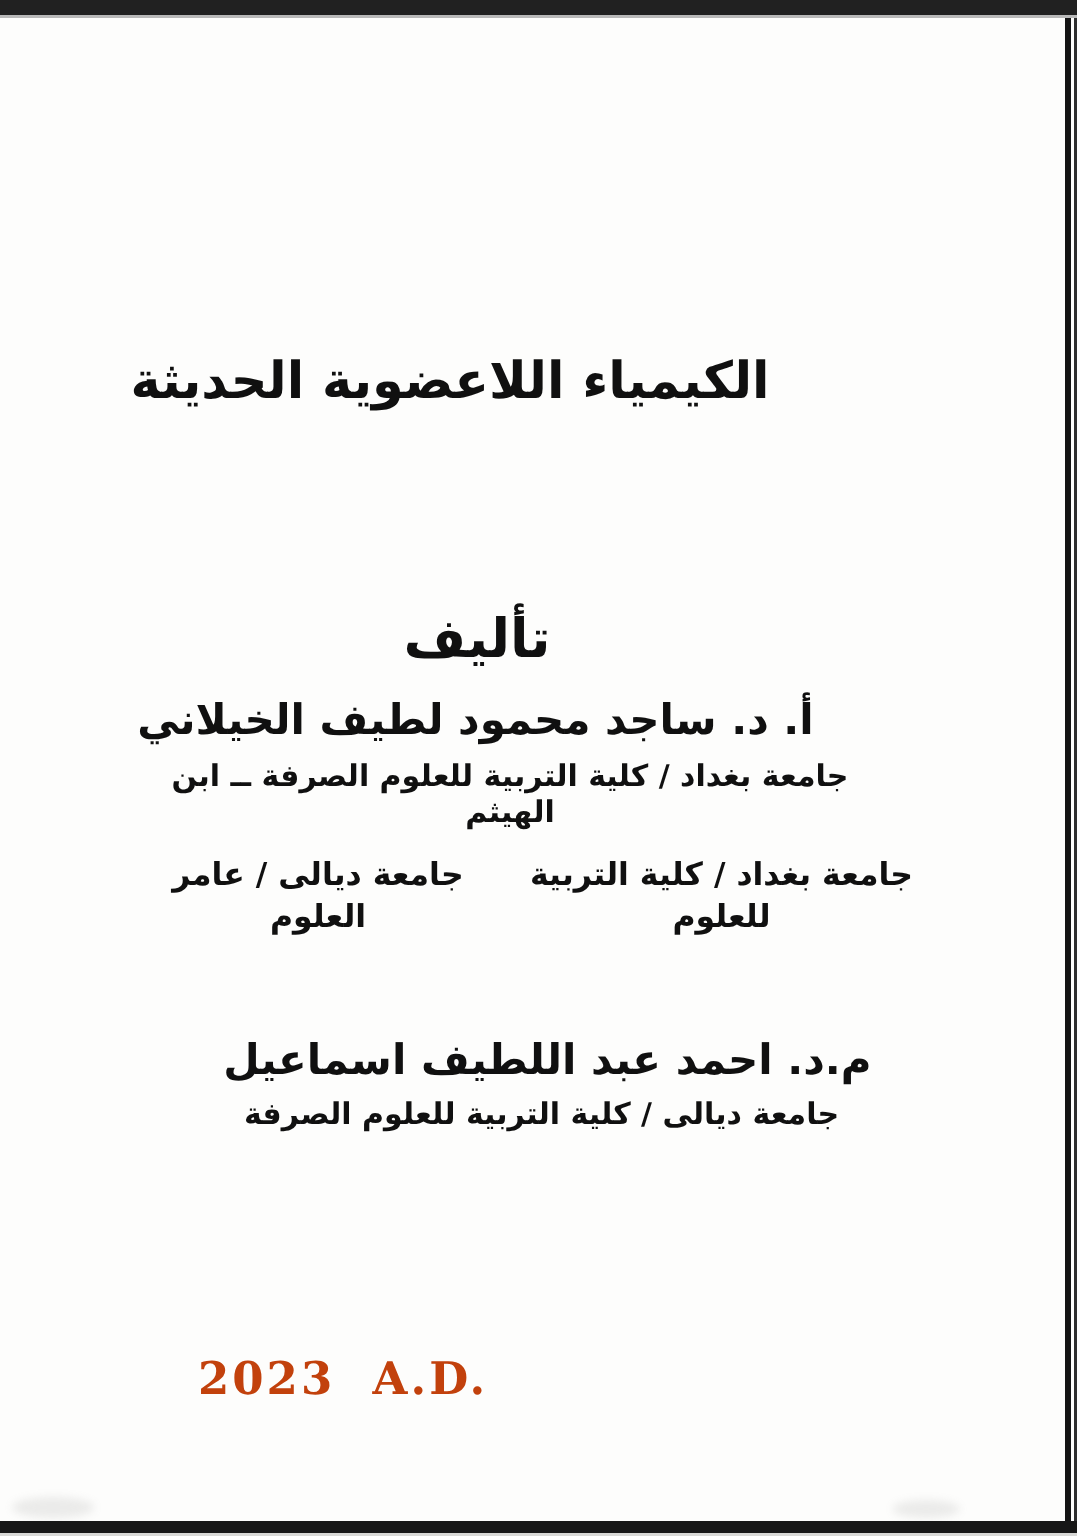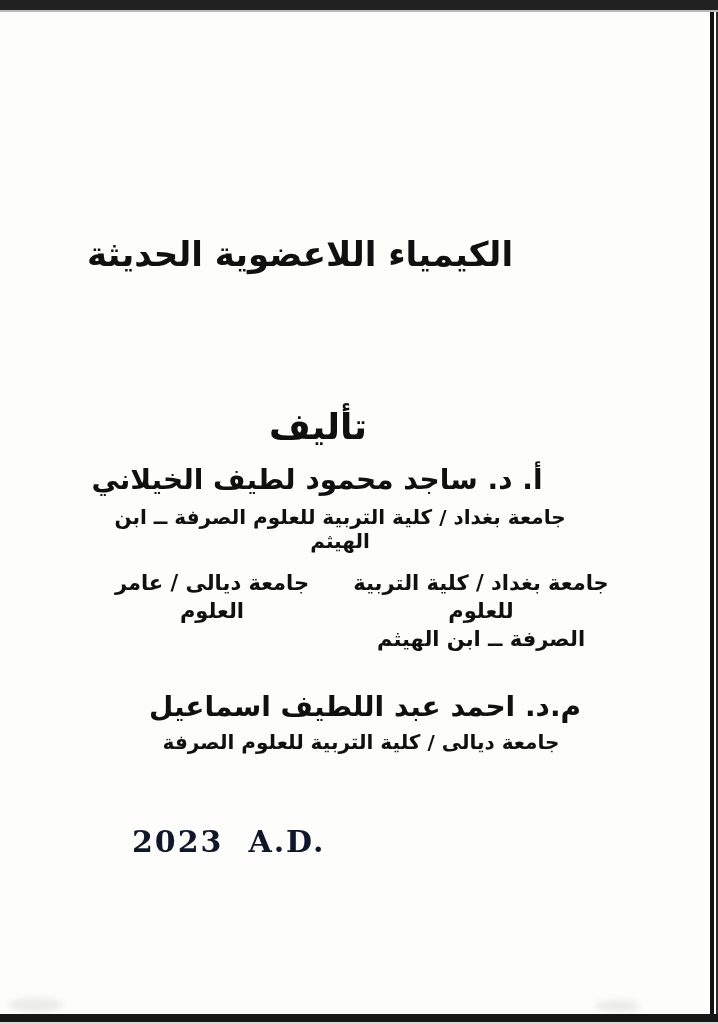--- a/index.html
+++ b/index.html
@@ -140,26 +140,26 @@
     font-size: 28px;
   }
   .author4-affil {
     top: 730px;
     left: 0;
     width: 722px;
     font-size: 20px;
   }
   .date {
     position: absolute;
-    top: 824px;
+    top: 902px;
     font-family: "DejaVu Serif", serif;
     font-weight: bold;
     font-size: 30px;
     letter-spacing: 2px;
-    color: #0f172a;
+    color: #c2410c;
     white-space: pre;
   }
   .date-gregorian { left: 132px; }
   .date-hijri     { left: 421px; }
 </style>
 </head>
 <body>
 
 <div class="page">
 
@@ -173,21 +173,20 @@
 
   <div class="ar book-title">الكيمياء اللاعضوية الحديثة</div>
 
   <div class="ar byline">تأليف</div>
 
   <div class="ar author1-name">أ. د. ساجد محمود لطيف الخيلاني</div>
   <div class="ar author1-affil">جامعة بغداد / كلية التربية للعلوم الصرفة ــ ابن الهيثم</div>
 
   <div class="col-right">
     <span class="ar col-affil">جامعة بغداد / كلية التربية للعلوم</span>
-    <span class="ar col-affil" style="margin-top:0;">الصرفة ــ ابن الهيثم</span>
   </div>
 
   <div class="col-left">
     <span class="ar col-affil">جامعة ديالى / عامر العلوم</span>
   </div>
 
   <div class="ar author4-name">م.د. احمد عبد اللطيف اسماعيل</div>
   <div class="ar author4-affil">جامعة ديالى / كلية التربية للعلوم الصرفة</div>
 
   <div class="date date-gregorian">2023  A.D.</div>

